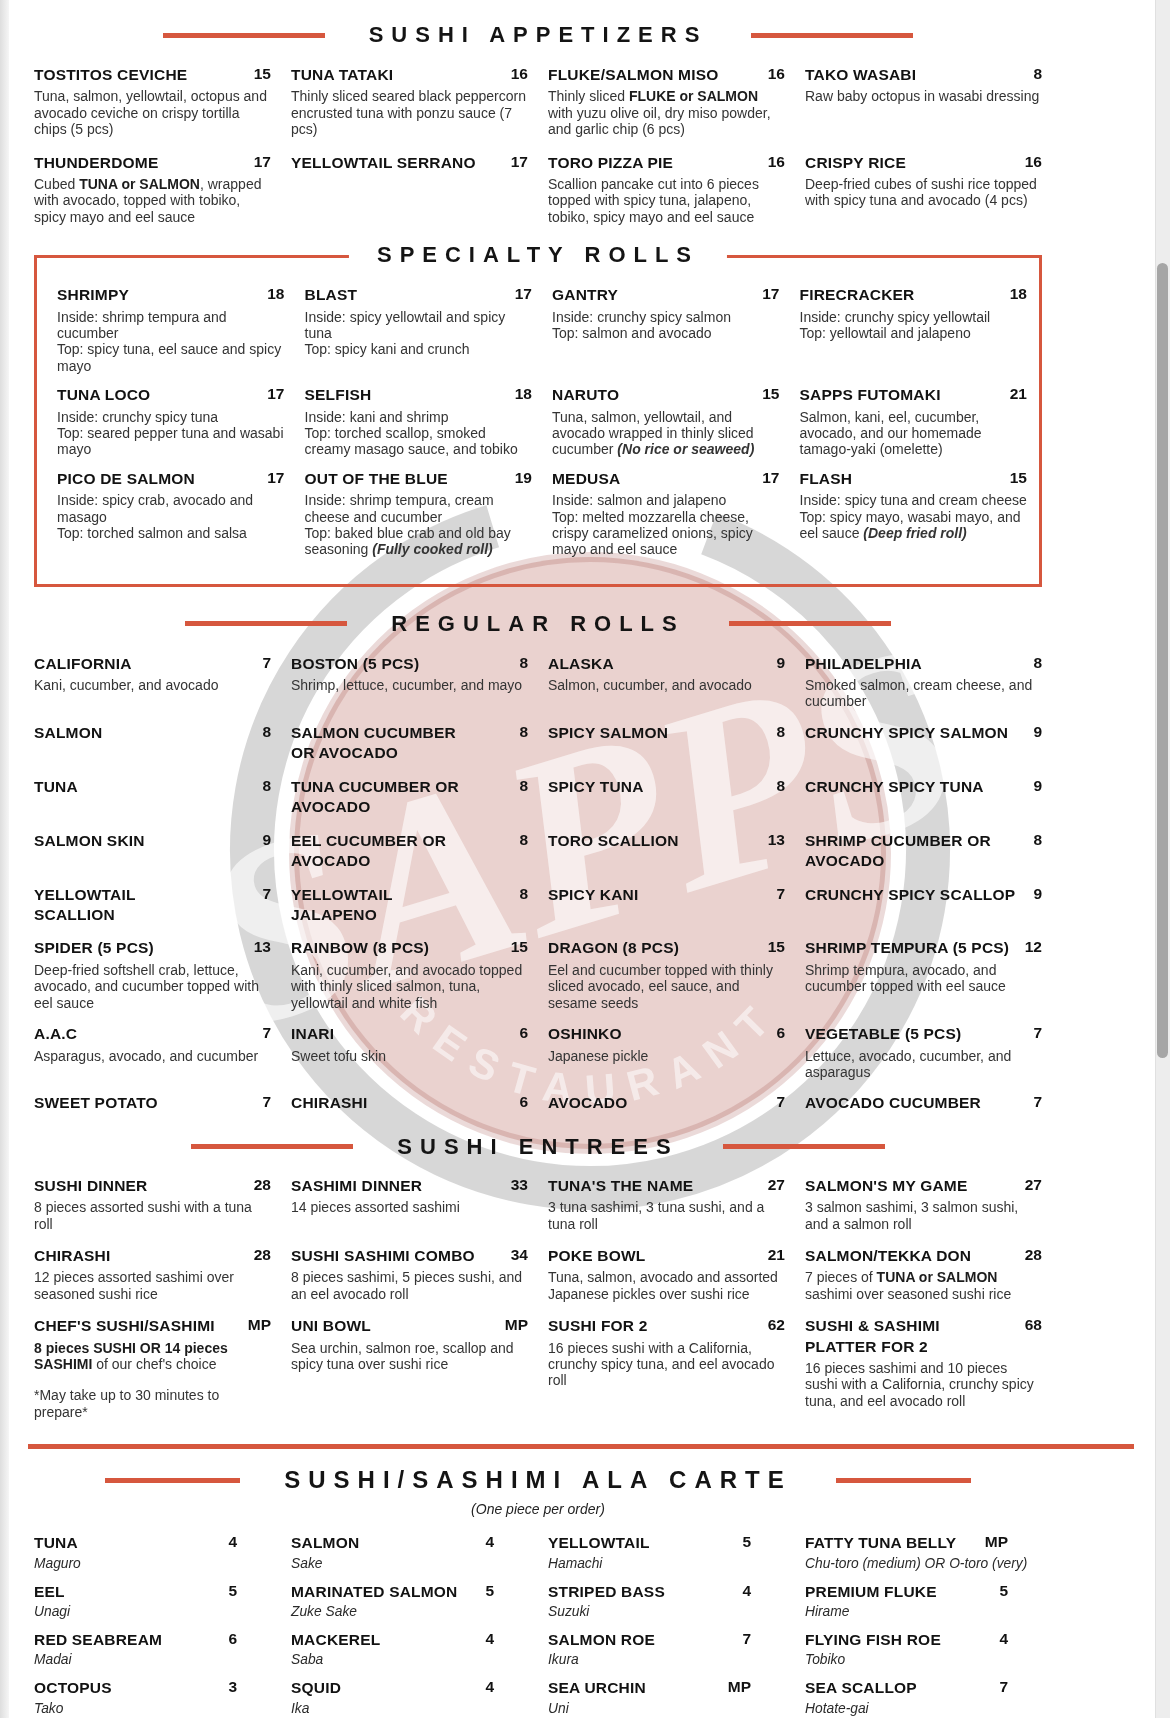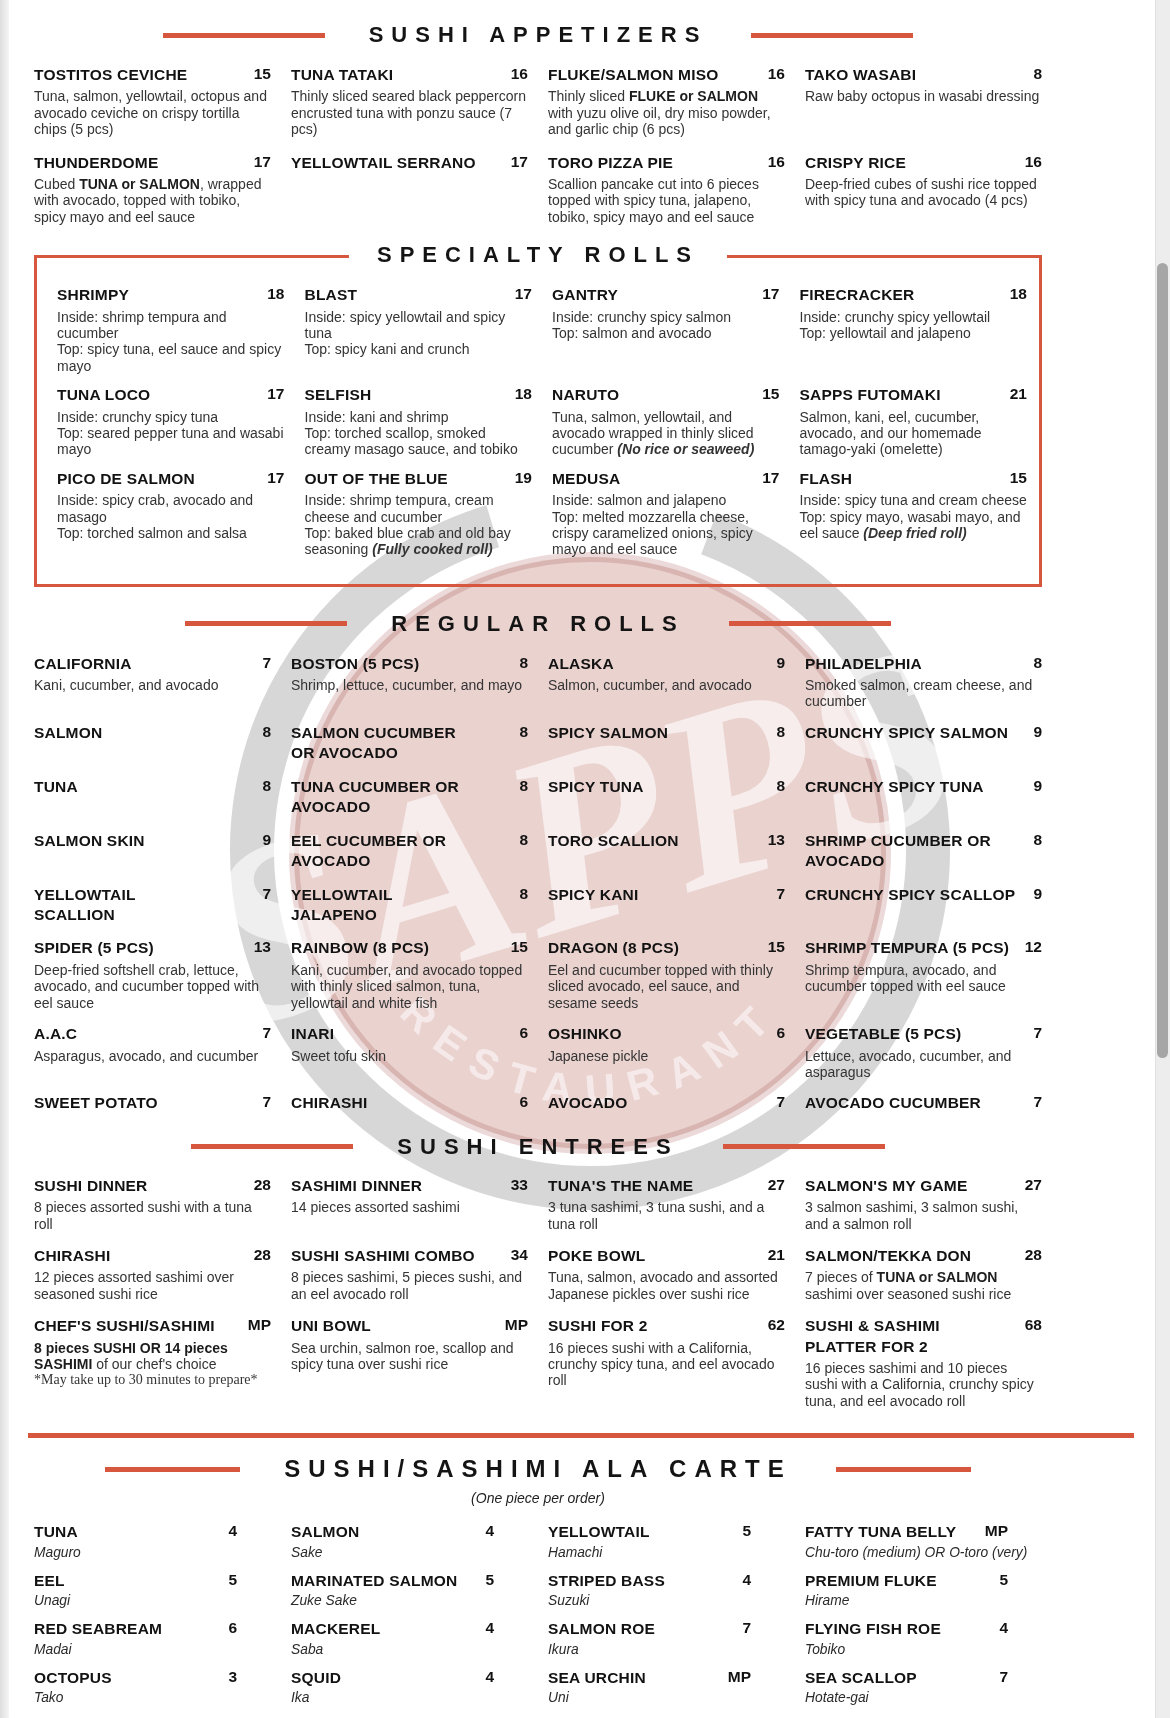--- a/index.html
+++ b/index.html
@@ -20,21 +20,21 @@
   .sec-head .dash{width:162px;height:5px;background:var(--accent);flex:0 0 auto;}
   .sec-title{font-size:22px;font-weight:bold;letter-spacing:8px;white-space:nowrap;color:#141414;}
   .grid{display:grid;grid-template-columns:repeat(4,1fr);column-gap:20px;}
   .item{min-width:0;}
   .row{display:flex;justify-content:space-between;align-items:flex-start;gap:10px;}
   .nm{font-weight:bold;font-size:15.5px;line-height:1.32;letter-spacing:.2px;}
   .pr{font-weight:bold;font-size:15.5px;flex:0 0 auto;}
   .ds{font-size:14px;line-height:1.17;color:var(--desc);margin-top:3px;}
   .ds .bi{font-weight:bold;font-style:italic;}
   .ds b{color:#1c1c1c;}
-  .note{margin-top:0;font-family:Liberation Serif, serif;}
+  .note{margin-top:15px;}
   .sub{font-style:italic;font-size:13.8px;color:#2a2a2a;margin-top:2px;}
   
   #grid-0{row-gap:15px;margin-top:17px;}
   .spec-box{position:relative;border:3px solid var(--accent);margin-top:30px;padding:27px 12px 26px 20px;}
   .spec-box .sec-title{position:absolute;top:-16px;left:50%;transform:translateX(-50%);
       background:#fff;padding:0 28px;}
   #grid-1{row-gap:11px;}
   .sec-regular{margin-top:24px;}
   #grid-2{row-gap:13px;margin-top:17px;}
   .sec-entrees{margin-top:20px;}

